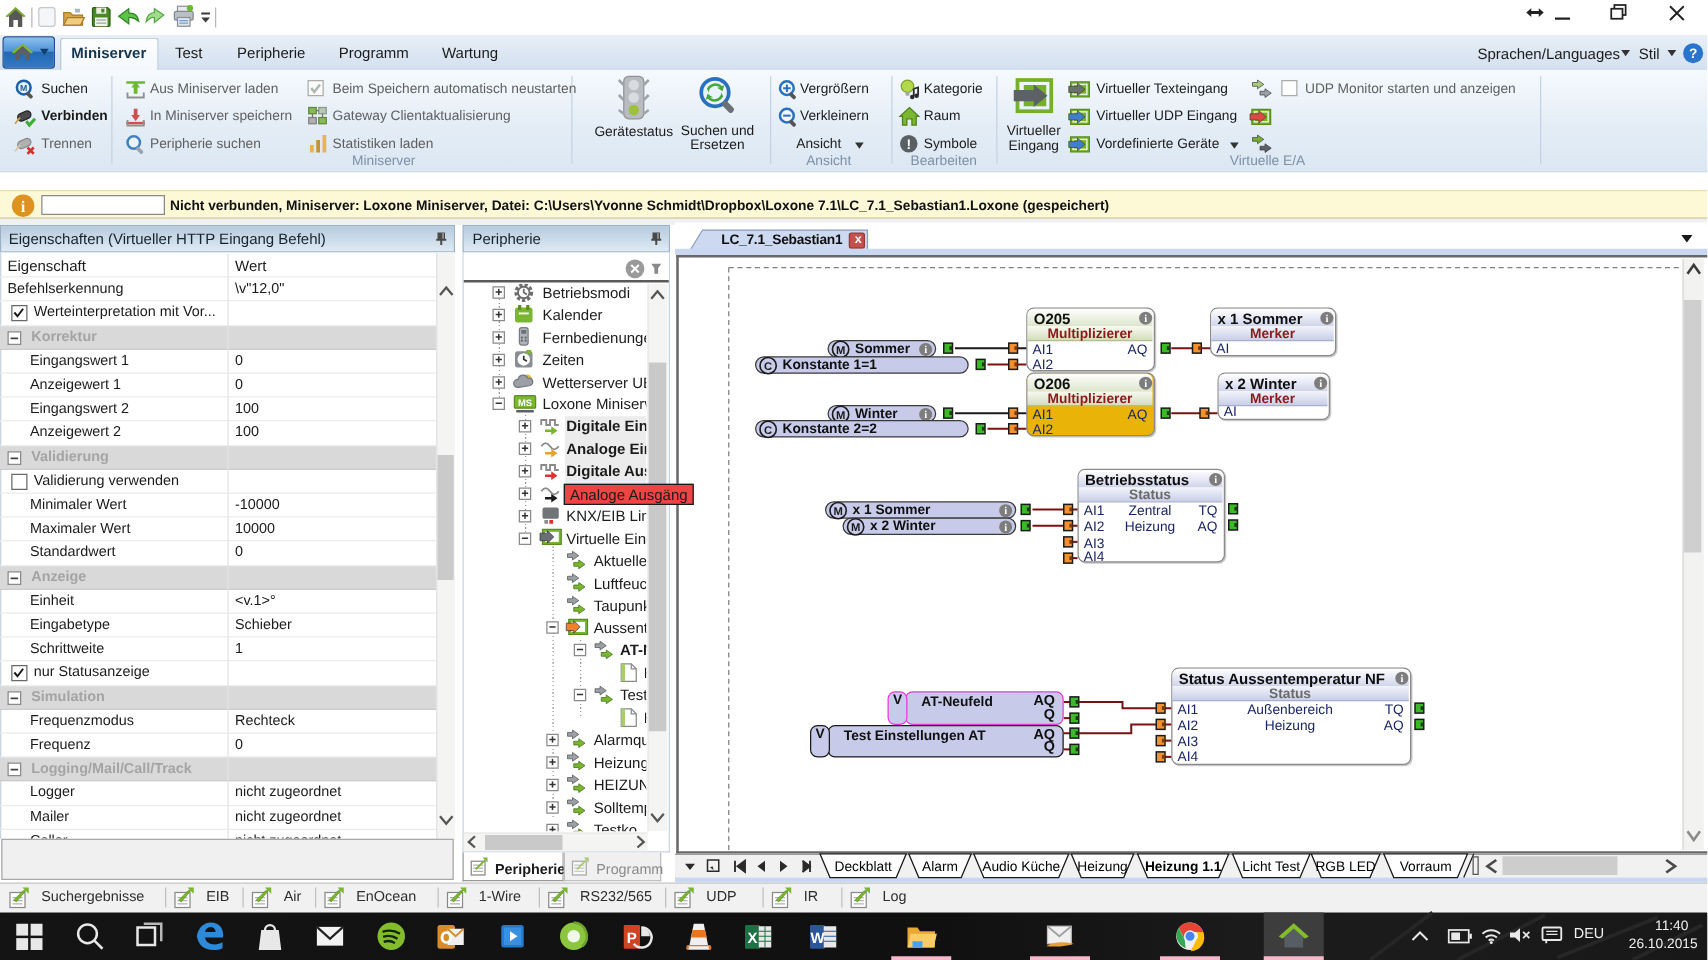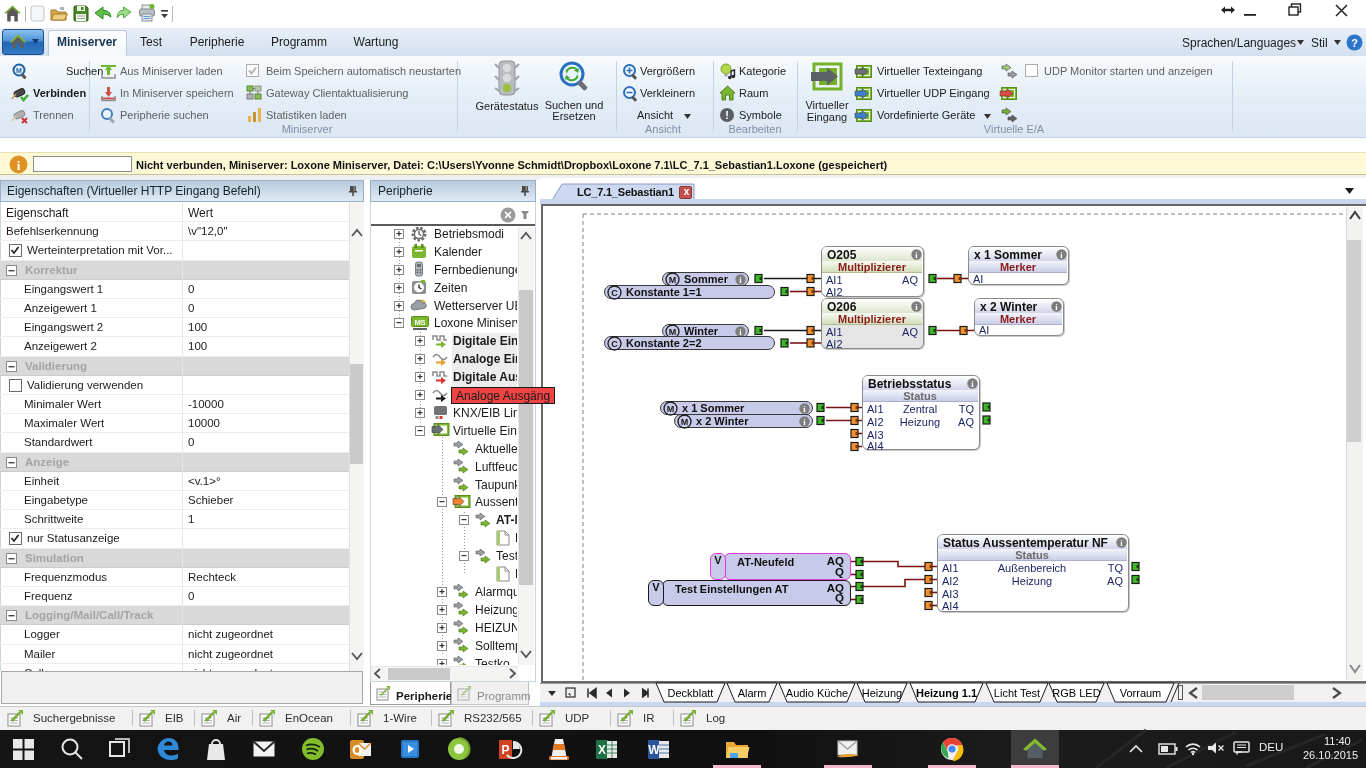--- a/index.html
+++ b/index.html
@@ -98,21 +98,21 @@
 <div class="abs" style="left:1232px;top:61px;width:1px;height:70px;background:#c3d2e2"></div>
 <div class="txt" style="left:307px;top:123px;font-size:11px;color:#7e90a6;font-weight:normal;transform:translateX(-50%)">Miniserver</div>
 <div class="txt" style="left:663px;top:123px;font-size:11px;color:#7e90a6;font-weight:normal;transform:translateX(-50%)">Ansicht</div>
 <div class="txt" style="left:755px;top:123px;font-size:11px;color:#7e90a6;font-weight:normal;transform:translateX(-50%)">Bearbeiten</div>
 <div class="txt" style="left:1014px;top:123px;font-size:11px;color:#7e90a6;font-weight:normal;transform:translateX(-50%)">Virtuelle E/A</div>
 <svg width="17" height="17" style="left:12px;top:63px">
     <circle cx="7" cy="7" r="5.5" fill="#e8f2fa" stroke="#1d5fa8" stroke-width="2"></circle>
     <text x="7" y="10" font-size="7" font-weight="bold" fill="#1d5fa8" text-anchor="middle" font-family="Liberation Sans">M</text>
     <rect x="10.5" y="10" width="6" height="3" rx="1" transform="rotate(45 10.5 10)" fill="#555"></rect>
   </svg>
-<div class="txt" style="left:33px;top:65px;font-size:11px;color:#1b1b1b;font-weight:normal;margin-left:33px;">Suchen</div>
+<div class="txt" style="left:33px;top:65px;font-size:11px;color:#1b1b1b;font-weight:normal;">Suchen</div>
 <svg width="18" height="17" style="left:12px;top:85px">
     <rect x="2" y="5" width="11" height="6" rx="3" transform="rotate(-25 7 8)" fill="#4a4a4a" stroke="#222"></rect>
     <path d="M0 14 L4 9" stroke="#c8a050" stroke-width="1.5"></path>
     <path d="M9 12 l2.5 3 l4.5 -5" stroke="#3fae34" stroke-width="2.5" fill="none"></path>
   </svg>
 <div class="txt" style="left:33px;top:87px;font-size:11px;color:#1b1b1b;font-weight:bold;">Verbinden</div>
 <svg width="18" height="17" style="left:12px;top:107px">
     <rect x="2" y="5" width="11" height="6" rx="3" transform="rotate(-25 7 8)" fill="#b0b0b0" stroke="#888"></rect>
     <path d="M0 14 L4 9" stroke="#d8c8a8" stroke-width="1.5"></path>
     <path d="M10 11 l5 5 M15 11 l-5 5" stroke="#d03030" stroke-width="2"></path>
@@ -804,21 +804,21 @@
 <div class="txt" style="left:5px;top:1px;font-size:12px;font-weight:bold;color:#101010">O205</div>
 <svg width="11" height="11" style="left:89px;top:2px">
       <circle cx="5.5" cy="5.5" r="5.2" fill="#7d7d7d"></circle>
       <text x="5.5" y="8.6" font-size="8.5" font-weight="bold" fill="#fff" text-anchor="middle" font-family="Liberation Serif">i</text>
     </svg>
 <div class="txt" style="left:50px;top:14px;font-size:11px;font-weight:bold;color:#8b1b1b;transform:translateX(-50%)">Multiplizierer</div>
 <div class="txt" style="left:4px;top:27px;font-size:11px;color:#1c2666">AI1</div>
 <div class="txt" style="right:5px;top:27px;font-size:11px;color:#1c2666;left:auto">AQ</div>
 <div class="txt" style="left:4px;top:39px;font-size:11px;color:#1c2666">AI2</div>
 </div>
-<div class="abs" style="left:821px;top:298px;width:103px;height:51px;background:#e5e5e5;border:1.5px solid #8a8a8a;border-radius:6px;box-shadow:1px 1px 0 #c8c8c8;z-index:3">
+<div class="abs" style="left:821px;top:298px;width:103px;height:51px;background:#eab308;border:1.5px solid #8a8a8a;border-radius:6px;box-shadow:1px 1px 0 #c8c8c8;z-index:3">
 <div class="abs" style="left:0;top:0;width:100px;height:14px;background:linear-gradient(180deg,#ffffff,#dde5cc);border-radius:5px 5px 0 0"></div>
 <div class="abs" style="left:0;top:14px;width:100px;height:12px;background:linear-gradient(180deg,#f8faf2,#d3deba);border-bottom:1px solid #b3bd90"></div>
 <div class="txt" style="left:5px;top:1px;font-size:12px;font-weight:bold;color:#101010">O206</div>
 <svg width="11" height="11" style="left:89px;top:2px">
       <circle cx="5.5" cy="5.5" r="5.2" fill="#7d7d7d"></circle>
       <text x="5.5" y="8.6" font-size="8.5" font-weight="bold" fill="#fff" text-anchor="middle" font-family="Liberation Serif">i</text>
     </svg>
 <div class="txt" style="left:50px;top:14px;font-size:11px;font-weight:bold;color:#8b1b1b;transform:translateX(-50%)">Multiplizierer</div>
 <div class="txt" style="left:4px;top:27px;font-size:11px;color:#1c2666">AI1</div>
 <div class="txt" style="right:5px;top:27px;font-size:11px;color:#1c2666;left:auto">AQ</div>

